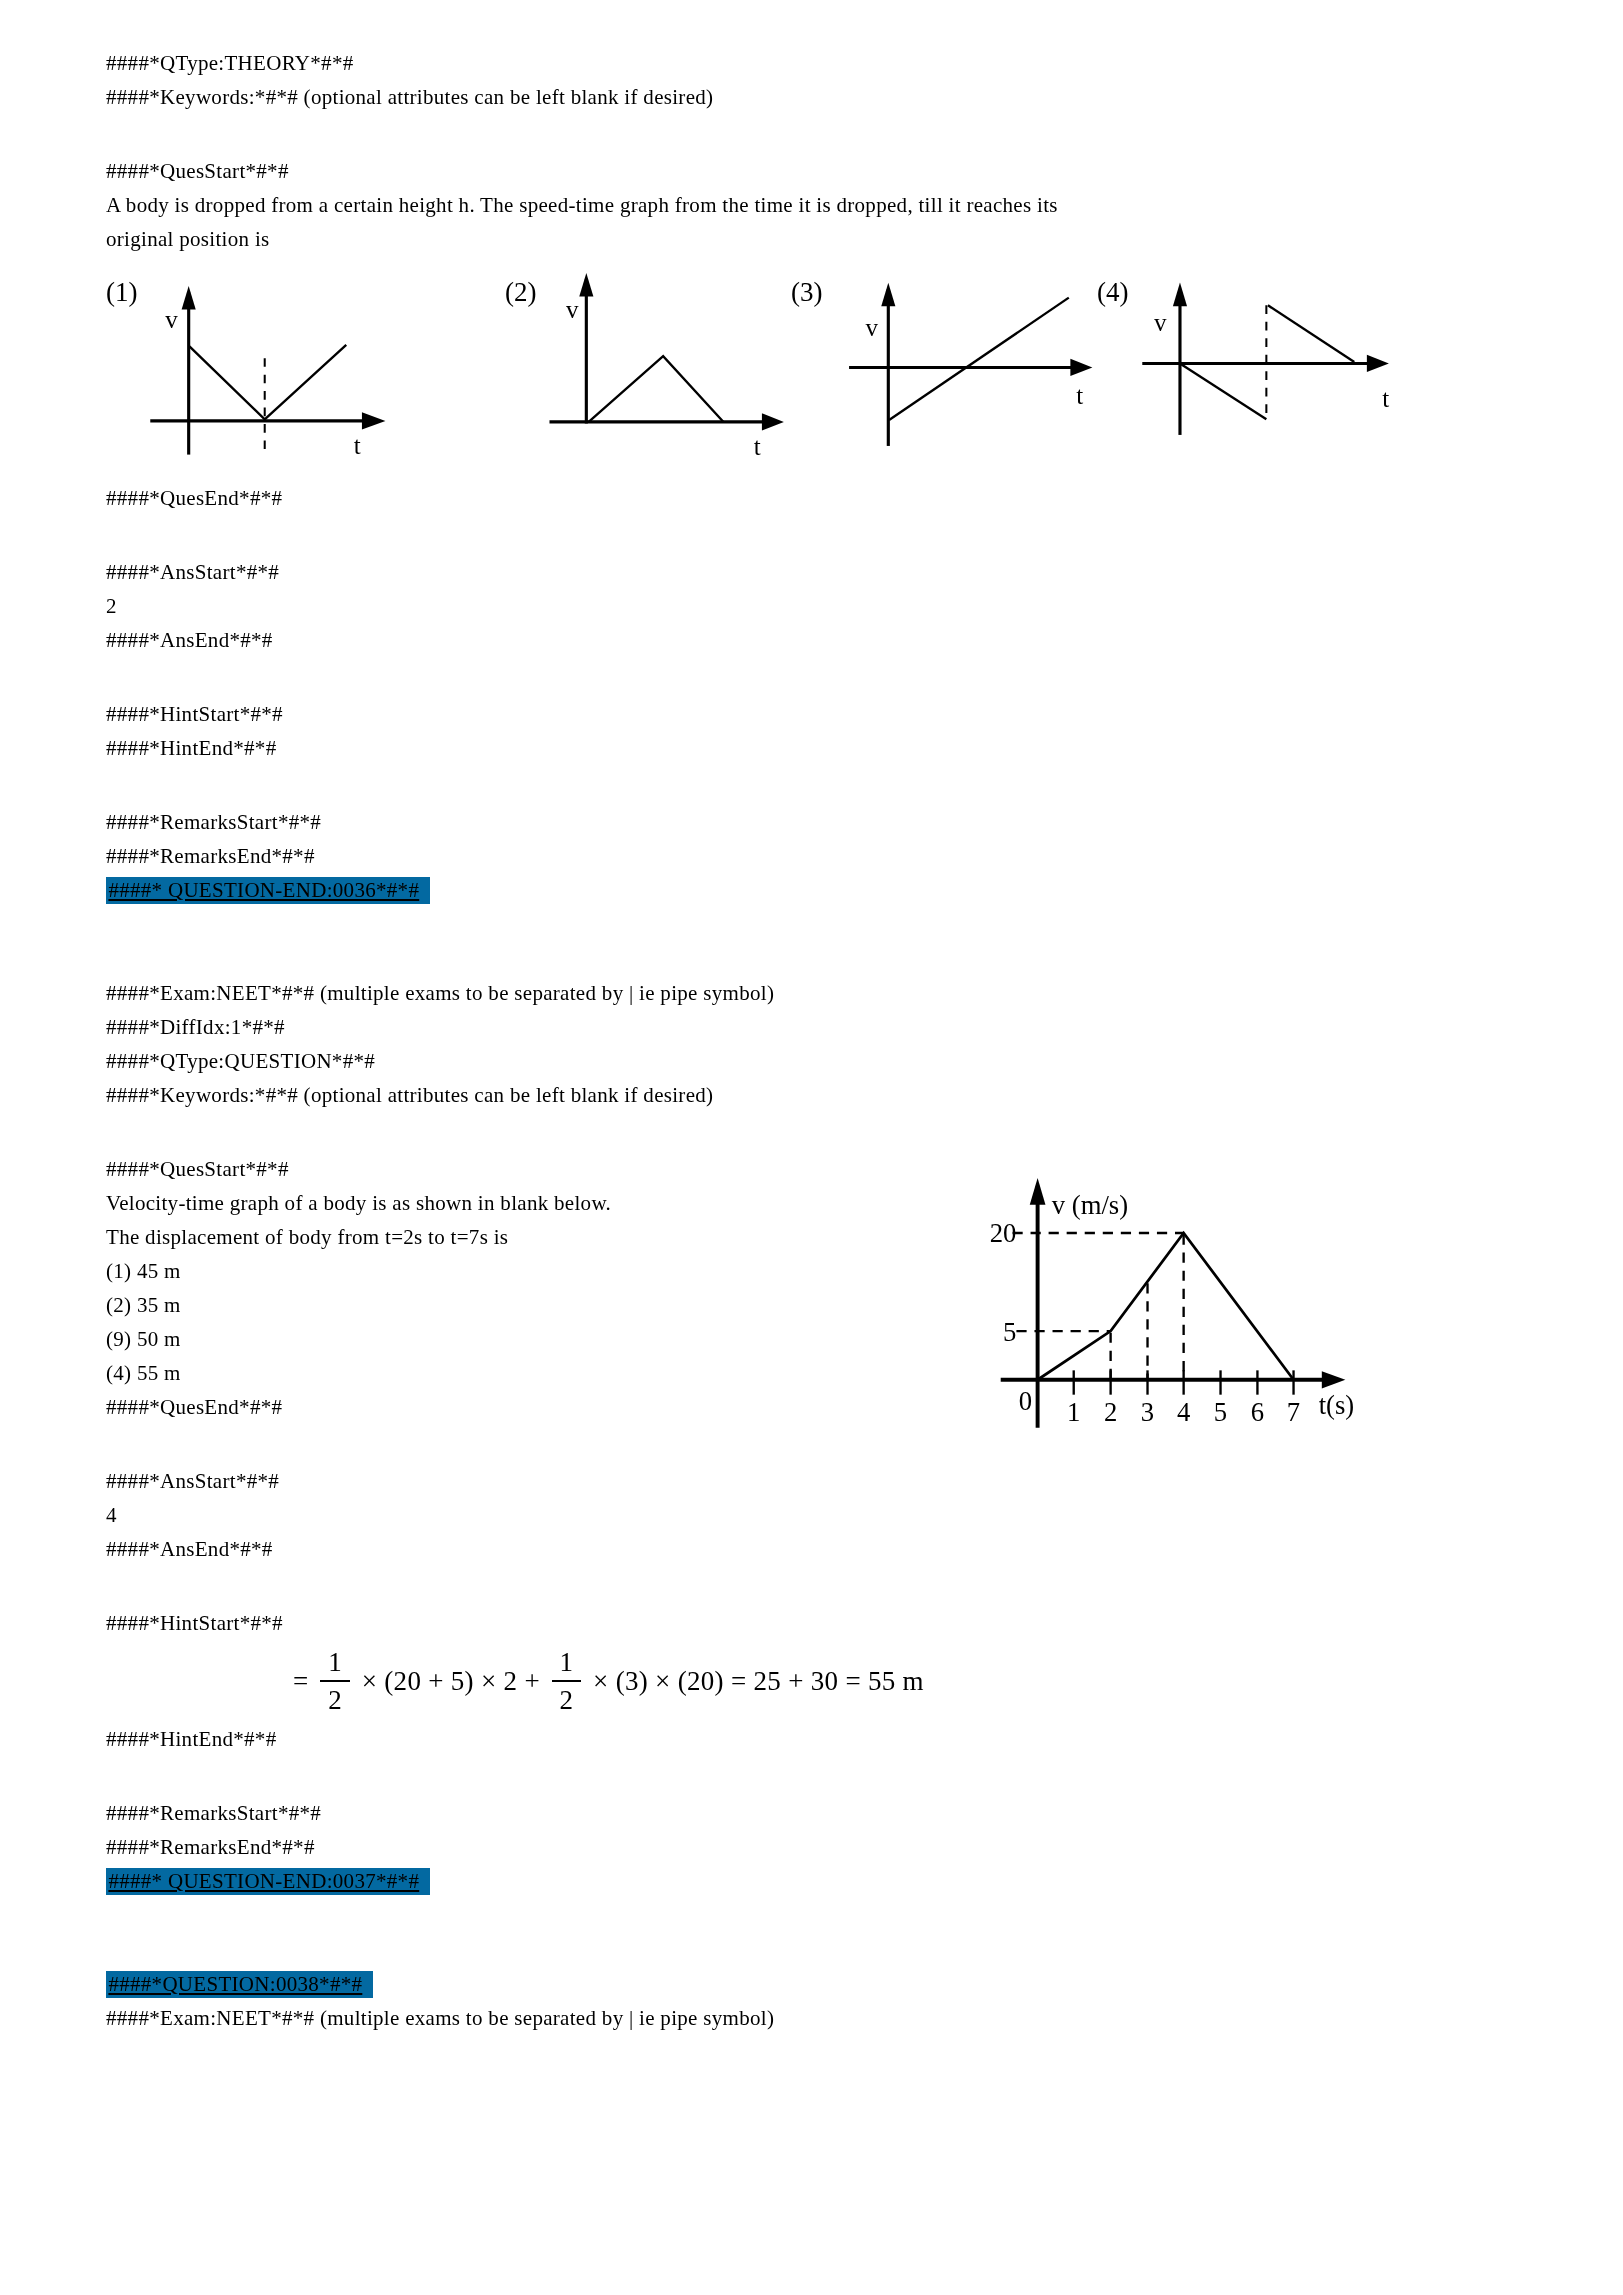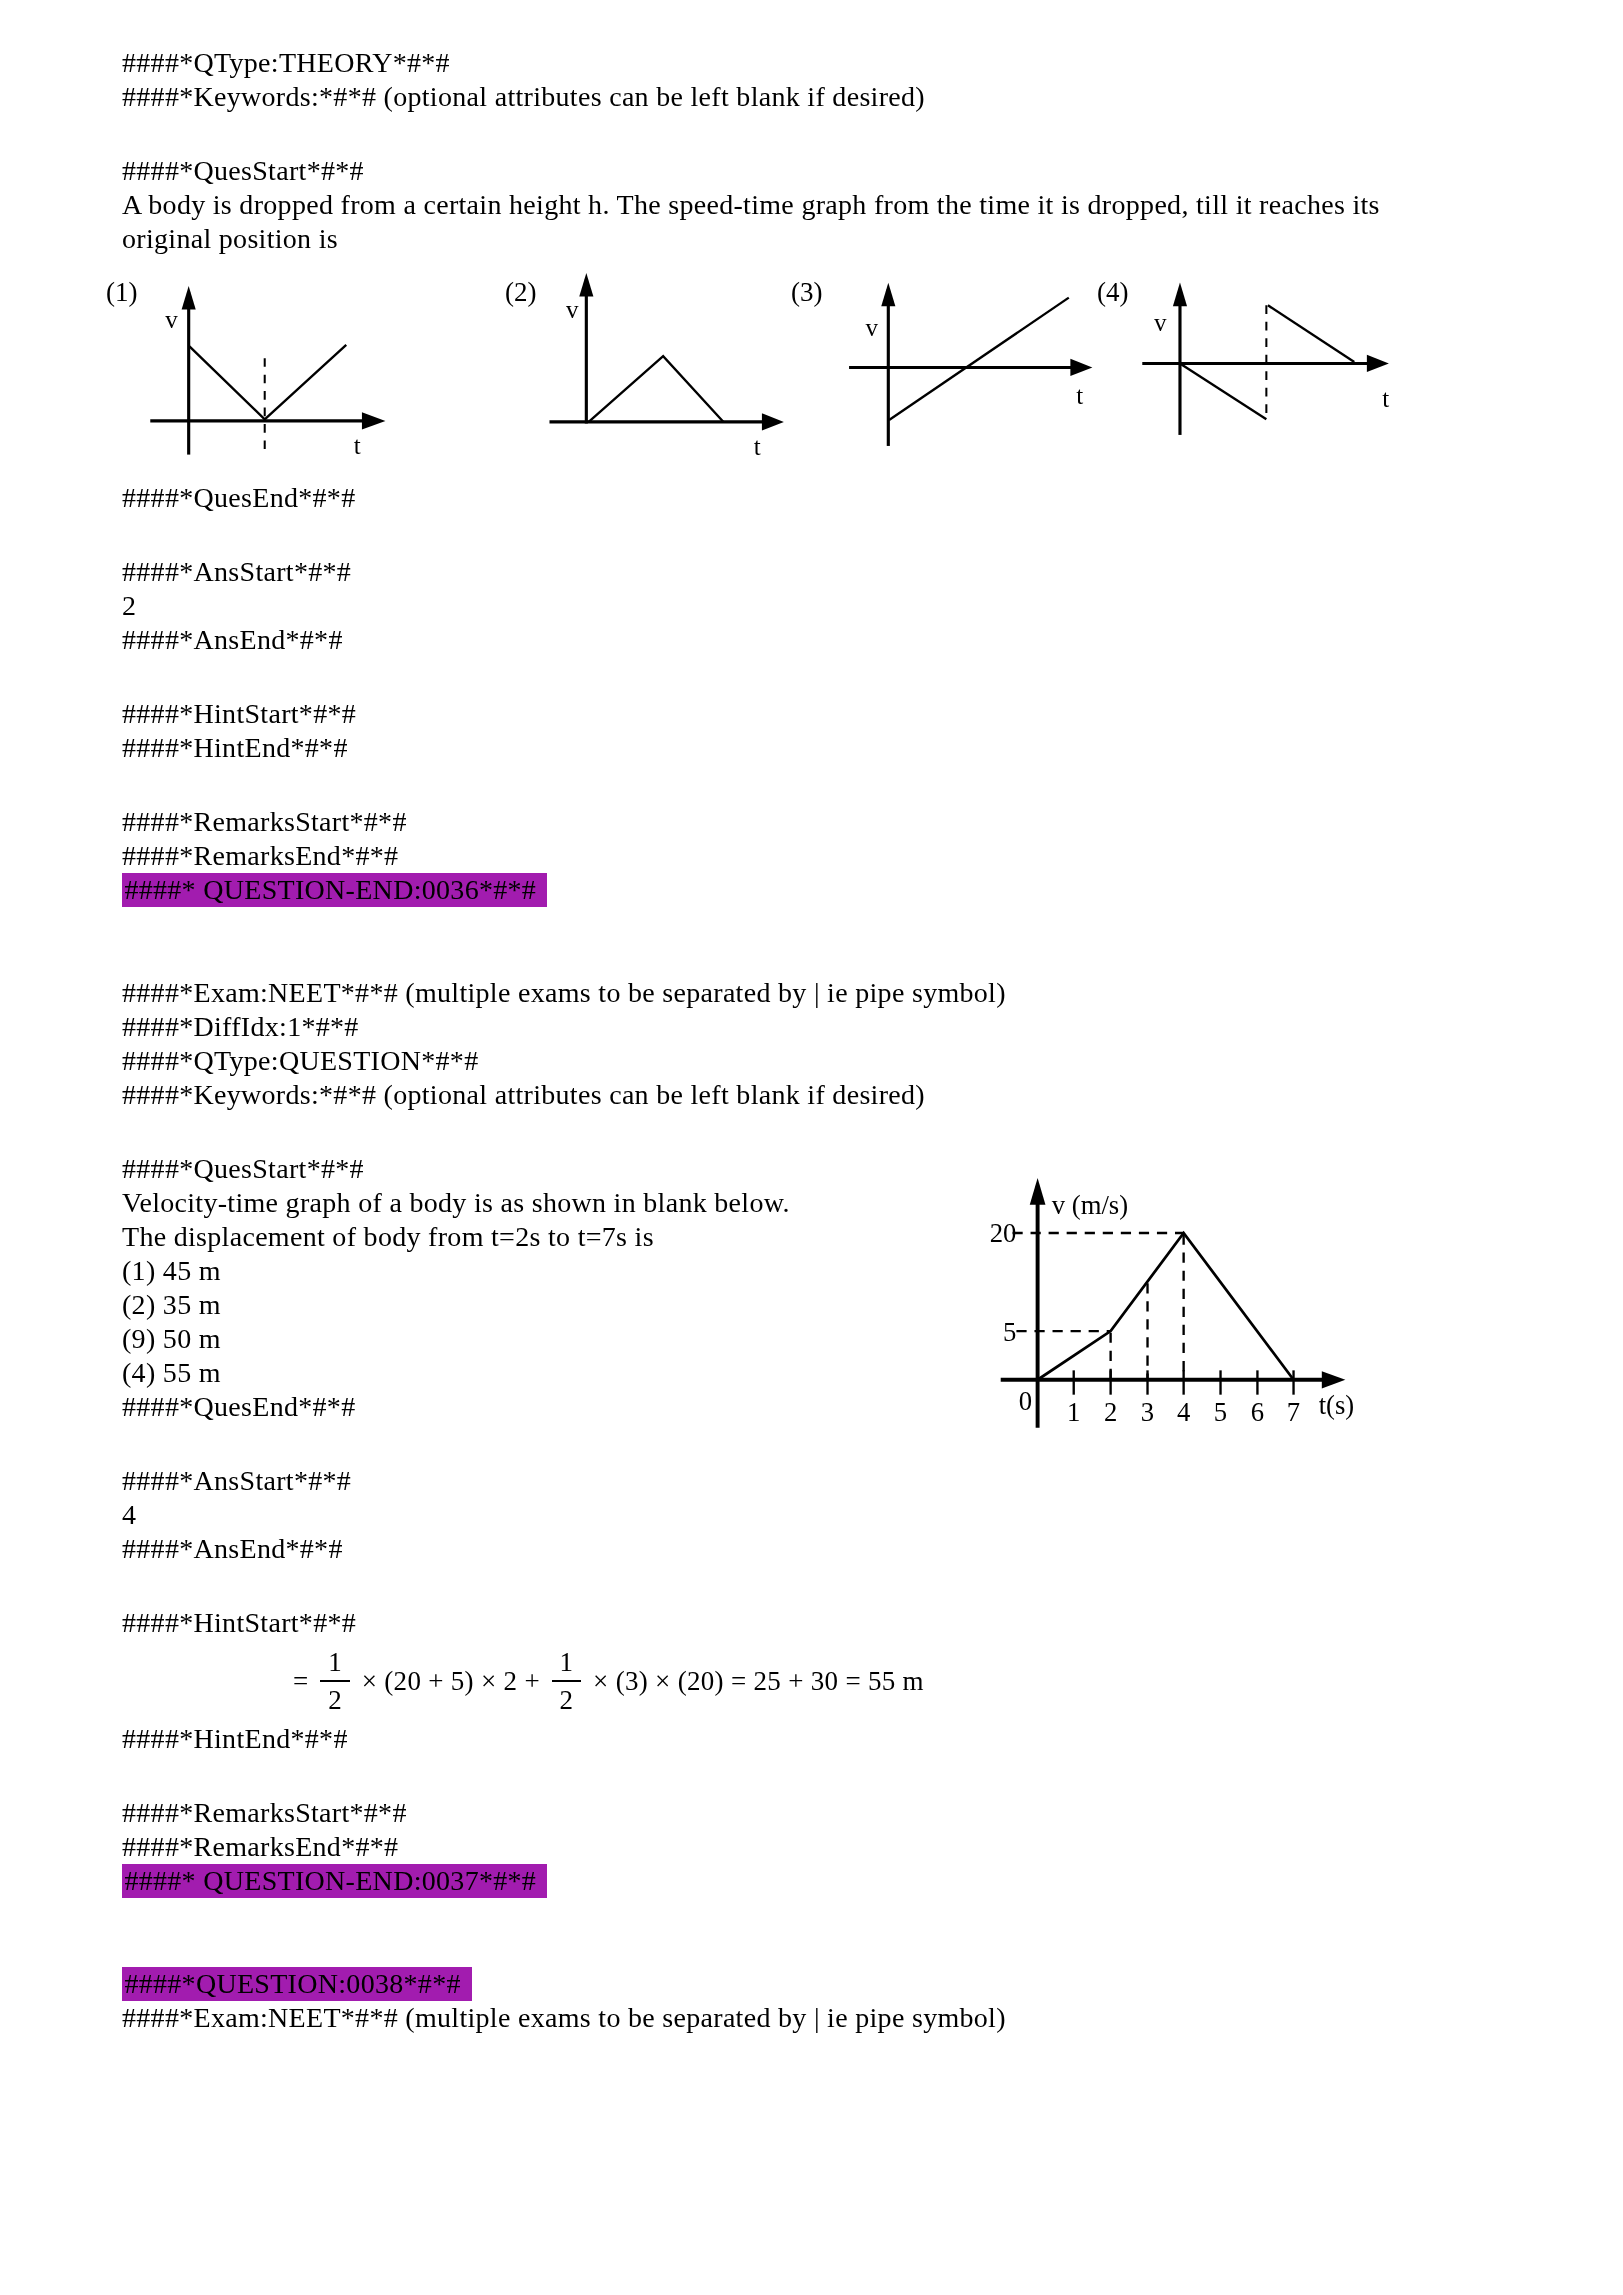--- a/index.html
+++ b/index.html
@@ -1,22 +1,22 @@
 <!DOCTYPE html>
 <html style="font-size:12.6px"><head>
 <meta charset="utf-8">
 <style>
   html,body{margin:0;padding:0;background:#ffffff;}
   body{width:1623px;height:2295px;position:relative;color:#000;
        font-family:"Liberation Serif","DejaVu Serif",serif;}
   .doc{position:absolute;left:106px;top:46px;width:1413px;}
-  .line{height:34px;line-height:34px;font-size:28px;letter-spacing:0.3px;white-space:pre;margin-left:16px;}
+  .line{height:34px;line-height:34px;font-size:21px;letter-spacing:0.3px;white-space:pre;}
   .sp1{height:40px;}
   .sp2{height:69px;}
-  .hl{background:#a21caf;padding:0.8px 11px 2.4px 2.4px;}
+  .hl{background:#0369a1;padding:0.8px 11px 2.4px 2.4px;text-decoration:underline;}
   
   .figrow{position:relative;height:225px;}
   .optlabel{position:absolute;top:19px;font-size:27px;line-height:34px;}
   .optlabel.l1{left:0px;}   .optlabel.l2{left:399px;}
   .optlabel.l3{left:685px;} .optlabel.l4{left:991px;}
   .g1{position:absolute;left:38px;top:30px;}
   .g2{position:absolute;left:438px;top:17.3px;}
   .g3{position:absolute;left:736px;top:25px;}
   .g4{position:absolute;left:1030px;top:25px;}
   svg{overflow:visible;}

